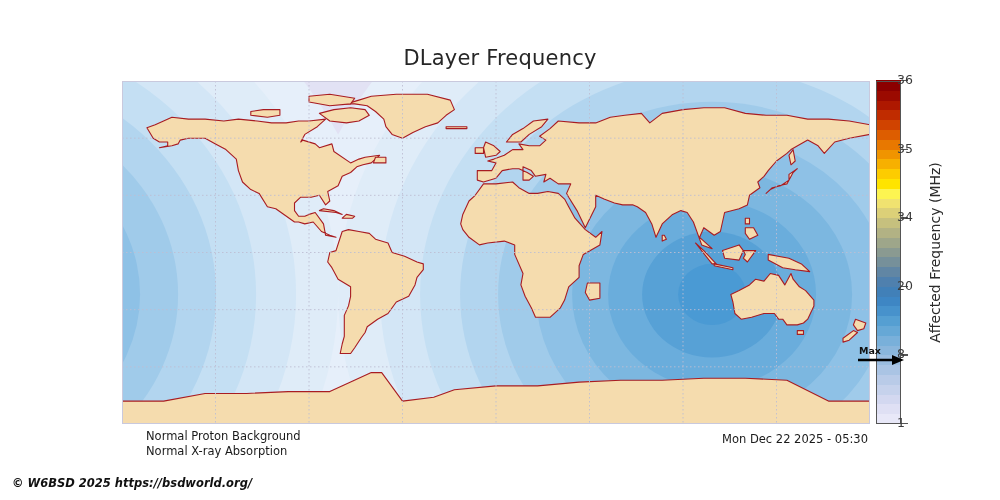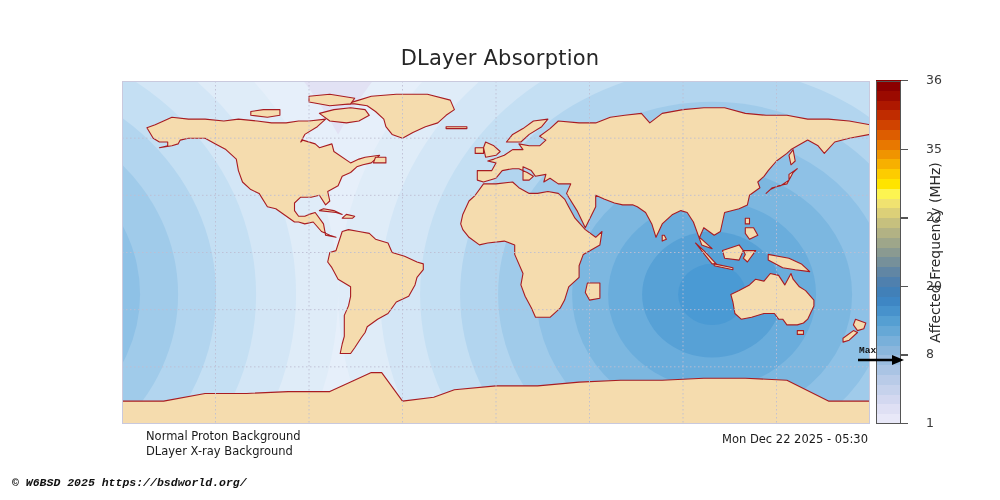--- a/index.html
+++ b/index.html
@@ -27,47 +27,47 @@
     box-sizing:border-box;border:1px solid #c9c9dd;pointer-events:none;
   }
 
   
   #cbar-wrap{position:absolute;left:876px;top:81px;width:25px;height:343px;}
   #cbar{position:absolute;inset:0;}
   #cbar .band{position:absolute;left:0;width:25px;}
   #cbar-outline{position:absolute;inset:0;border:1px solid #555;box-sizing:border-box;}
   .cb-tick{position:absolute;left:877px;width:60px;height:1px;}
   .cb-tick .dash{position:absolute;left:24px;top:-1px;width:7px;height:1.4px;background:#555;}
-  .cb-tick .lbl{position:absolute;left:49px;top:-9px;font-size:12.5px;color:#3a3a3a;}
+  .cb-tick .lbl{position:absolute;left:20px;top:-9px;font-size:12.5px;color:#3a3a3a;}
   #cbar-axis-label{
     position:absolute;left:923px;top:81px;width:343px;height:25px;
     transform-origin:0 0;transform:rotate(-90deg) translate(-343px,0);
     text-align:center;font-size:14px;color:#2b2b2b;line-height:25px;
   }
 
   
   #max-marker{position:absolute;left:858px;top:348px;width:46px;height:20px;}
-  #max-marker .mtxt{position:absolute;left:1px;top:-1px;font-size:9.5px;color:#111;font-weight:600;font-family:Liberation Mono, monospace;}
+  #max-marker .mtxt{position:absolute;left:1px;top:-1px;font-size:9.5px;color:#111;font-weight:600;}
   #max-marker svg{position:absolute;left:0;top:8px;}
 
   
   #status{position:absolute;left:122px;top:429px;font-size:11.5px;color:#1a1a1a;line-height:15px;margin-left:24px;}
   #status div{white-space:nowrap;}
   #timestamp{position:absolute;left:722px;top:432px;font-size:11.5px;color:#1a1a1a;}
   #credit{
     position:absolute;left:12px;top:476px;font-size:11.5px;color:#111;
-    font-style:italic;font-weight:bold;font-family:Liberation Mono, monospace;
+    font-style:italic;font-weight:bold;
   }
 </style>
 </head>
 <body>
 
 <div id="root">
 
-  <div id="title">DLayer Absorption</div>
+  <div id="title">DLayer Frequency</div>
 
   <div id="map-wrap">
     <svg id="map-svg" viewBox="0 0 748 343" preserveAspectRatio="none">
       <defs>
         <clipPath id="mapclip">
             <rect x="0" y="0" width="748" height="343"></rect>
           </clipPath>
       </defs>
       <g clip-path="url(#mapclip)">
         <rect id="ocean" x="0" y="0" width="748" height="343" fill="#e2e2f4"></rect>
@@ -268,21 +268,21 @@
       <div class="cb-tick" style="top: 355.4px;">
         <div class="dash"></div>
         <div class="lbl">8</div>
       </div>
       <div class="cb-tick" style="top: 286.8px;">
         <div class="dash"></div>
         <div class="lbl">20</div>
       </div>
       <div class="cb-tick" style="top: 218.2px;">
         <div class="dash"></div>
-        <div class="lbl">22</div>
+        <div class="lbl">34</div>
       </div>
       <div class="cb-tick" style="top: 149.6px;">
         <div class="dash"></div>
         <div class="lbl">35</div>
       </div>
       <div class="cb-tick" style="top: 81px;">
         <div class="dash"></div>
         <div class="lbl">36</div>
       </div>
     </div>
@@ -291,18 +291,18 @@
   <div id="max-marker" style="top: 346.4px;">
     <span class="mtxt">Max</span>
     <svg width="46" height="12" viewBox="0 0 46 12">
       <line x1="0" y1="6" x2="34" y2="6" stroke="#000" stroke-width="2.4"></line>
       <polygon points="34,1 46,6 34,11" fill="#000"></polygon>
     </svg>
   </div>
 
   <div id="status">
     <div>Normal Proton Background</div>
-    <div>DLayer X-ray Background</div>
+    <div>Normal X-ray Absorption</div>
   </div>
 
   <div id="timestamp">Mon Dec 22 2025 - 05:30</div>
   <div id="credit">© W6BSD 2025 https://bsdworld.org/</div>
 </div>
 
 </body></html>

